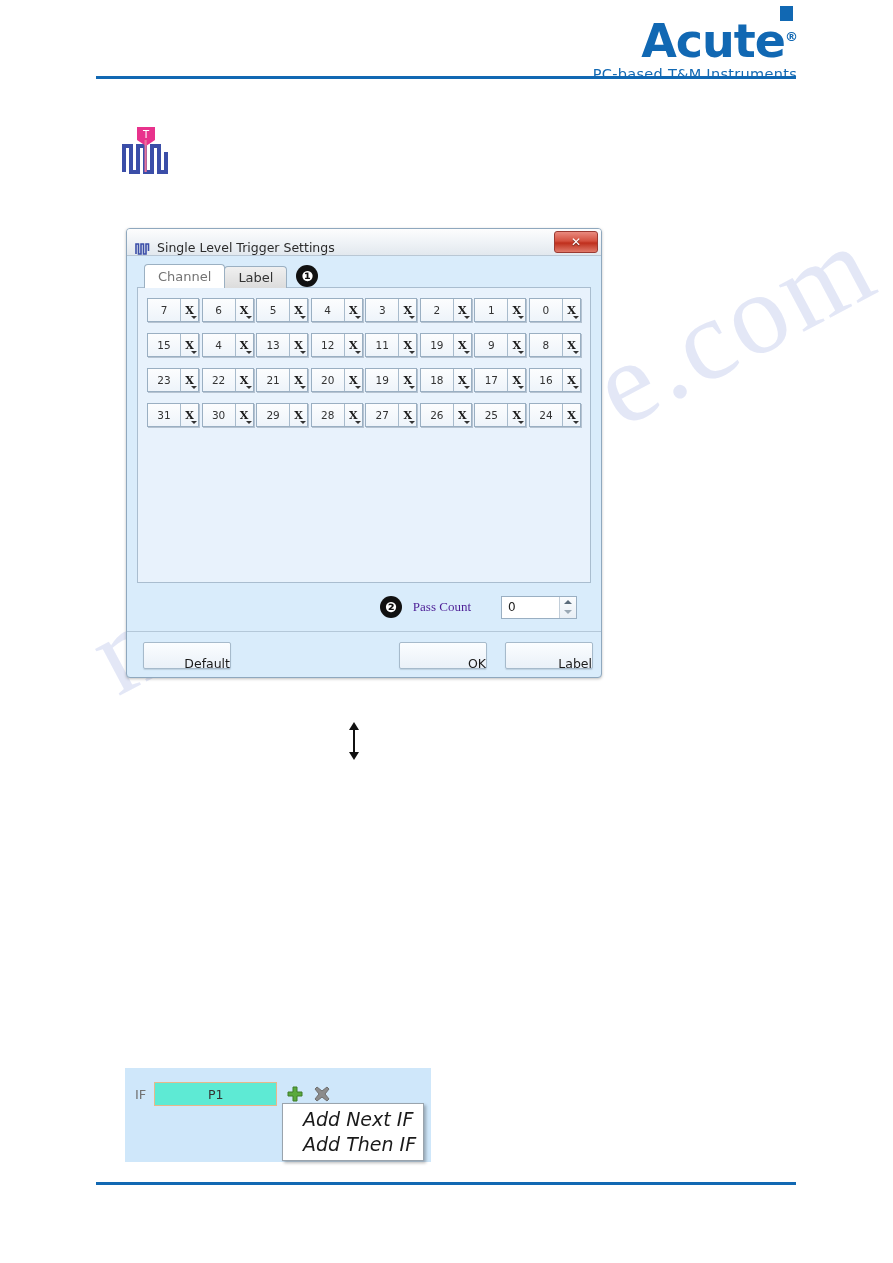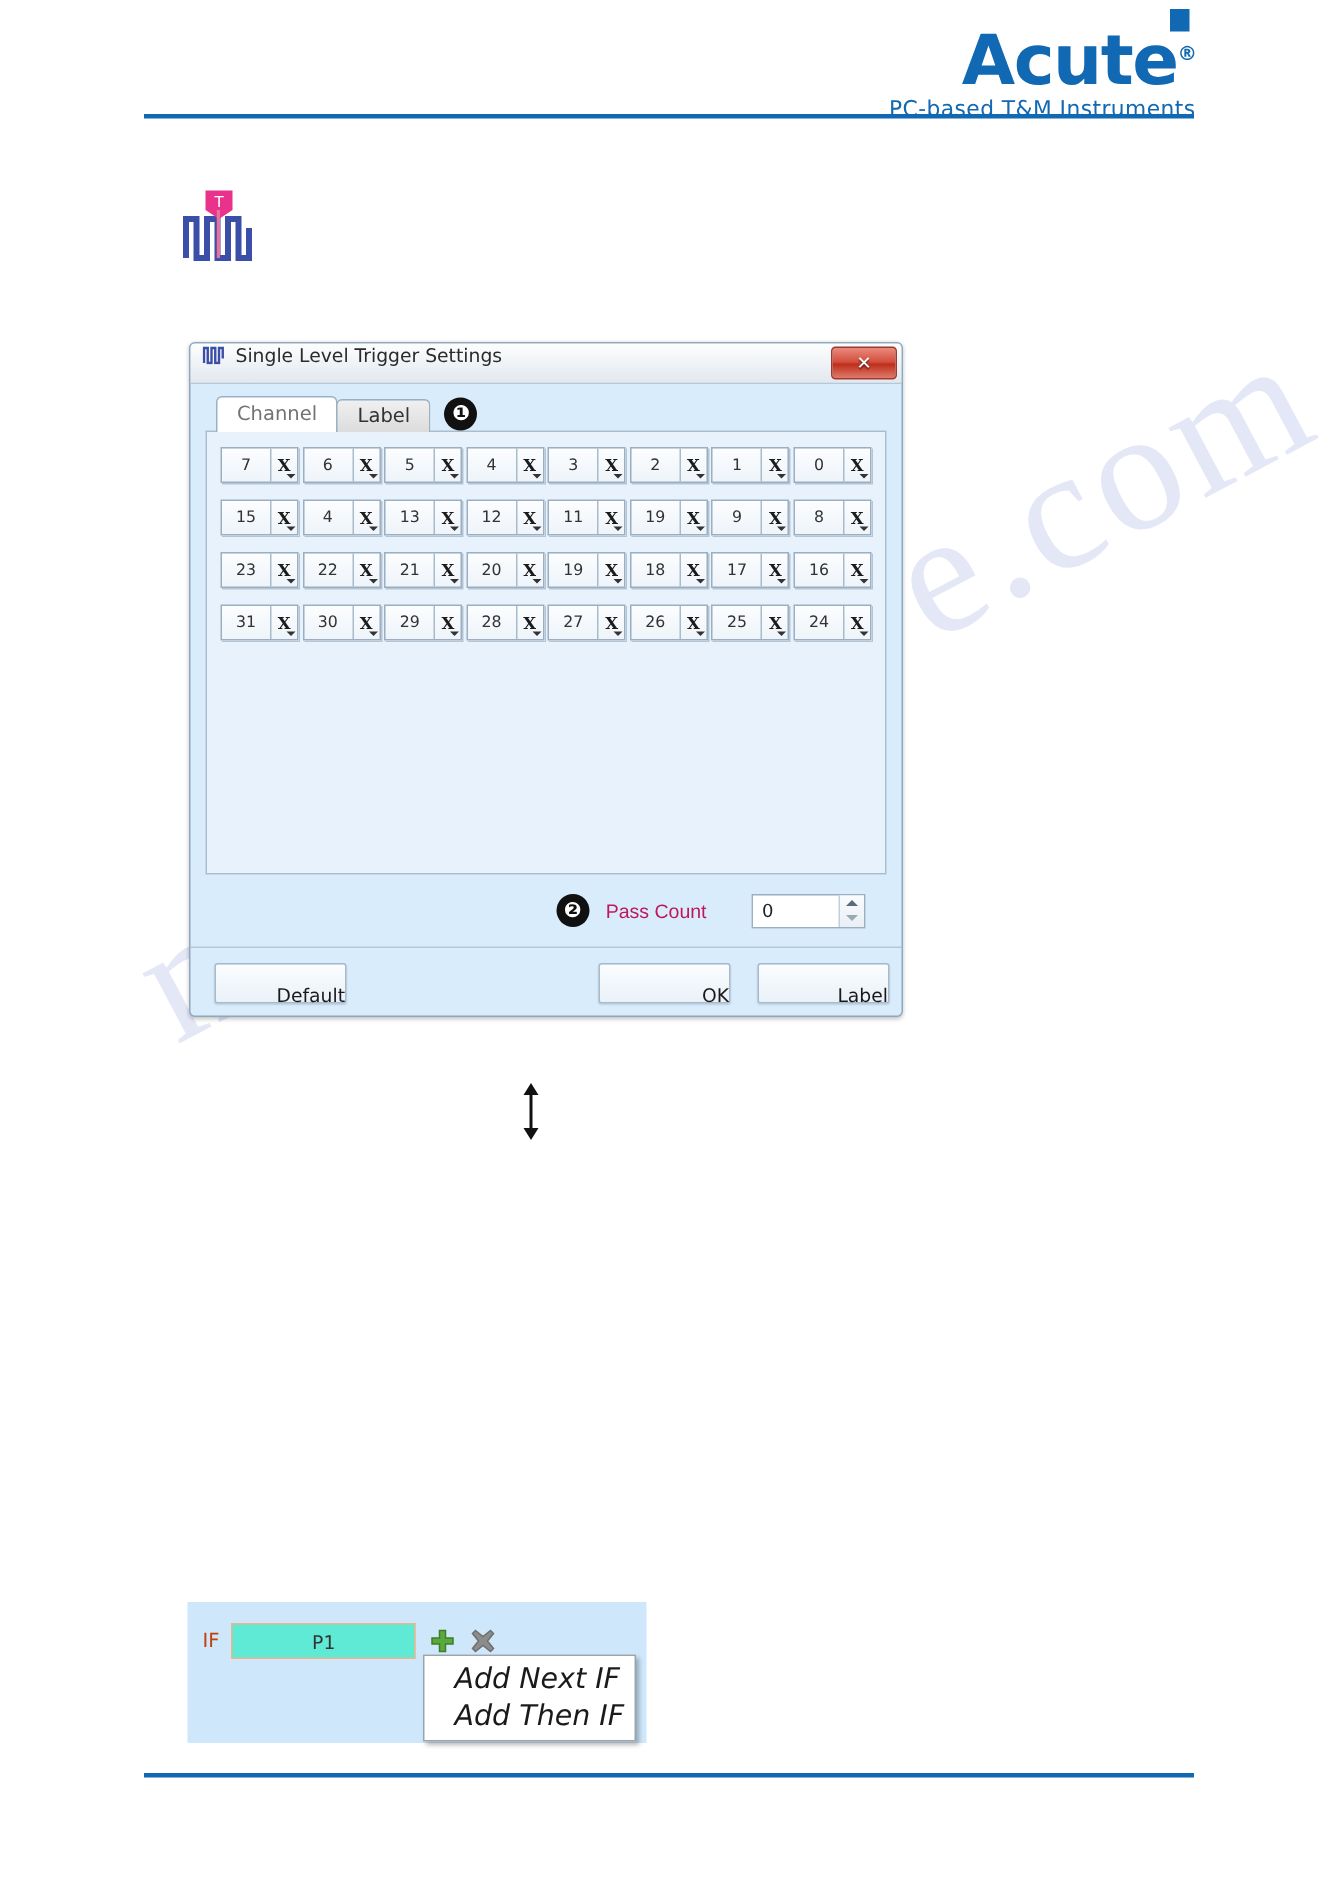--- a/index.html
+++ b/index.html
@@ -111,21 +111,21 @@
     border-radius: 4px;
     box-shadow: 0 1px 3px rgba(0,0,0,.25);
     z-index: 3;
   }
   .titlebar {
     height: 26px;
     background: linear-gradient(to bottom, #fdfdfd 0%, #eef2f6 55%, #e2e8ee 100%);
     border-bottom: 1px solid #b9c7d4;
     border-radius: 3px 3px 0 0;
     display: flex;
-    align-items: flex-start;
+    align-items: flex-end;
     padding: 0 4px 0 8px;
     position: relative;
   }
   .title-icon { width: 15px; height: 14px; margin-right: 7px; flex: 0 0 auto; }
   .title-text {
     font-size: 12.5px;
     color: #2b2b2b;
     font-family: "DejaVu Sans", sans-serif;
   }
   .close-btn {
@@ -265,22 +265,22 @@
   .passrow {
     height: 48px;
     display: flex;
     align-items: center;
     justify-content: flex-end;
     padding-right: 14px;
   }
   .marker-pass { margin-right: 11px; }
   .pass-label {
     font-size: 13px;
-    color: #be185d;
-    font-family: Liberation Sans, sans-serif;
+    color: #4c1d95;
+    font-family: Liberation Serif, serif;
     margin-right: 30px;
   }
   .spin {
     width: 76px;
     height: 23px;
     display: flex;
     background: #fff;
     border: 1px solid #9aafc2;
     box-sizing: border-box;
   }
@@ -371,21 +371,21 @@
     background: #cfe7fa;
     z-index: 3;
   }
   .ifrow {
     display: flex;
     align-items: center;
     padding: 14px 0 0 10px;
   }
   .if-label {
     font-size: 13px;
-    color: #c2410c;
+    color: #737373;
     font-family: "DejaVu Sans", sans-serif;
     margin-right: 8px;
   }
   .p-box {
     width: 121px;
     height: 22px;
     background: #5eead4;
     border: 1px solid #e8b88a;
     display: flex;
     align-items: center;

